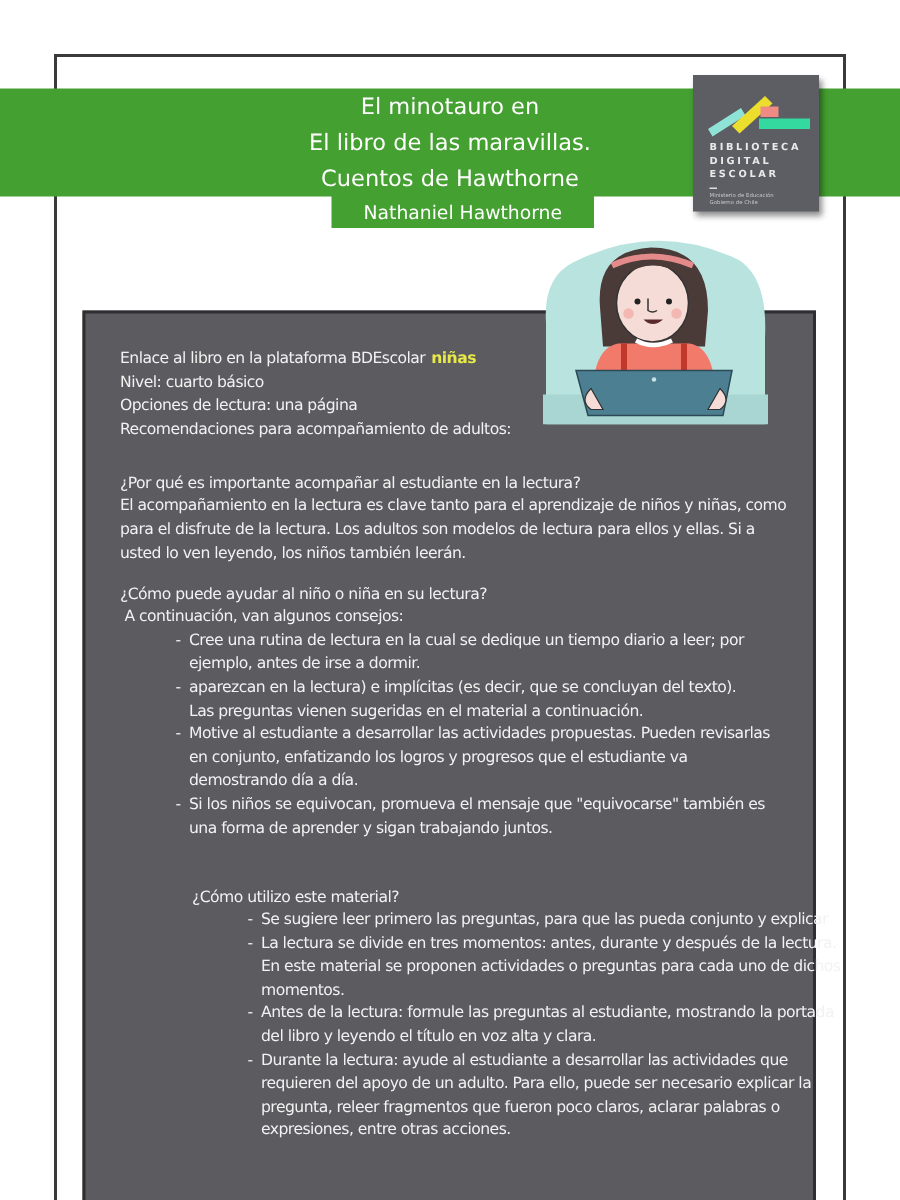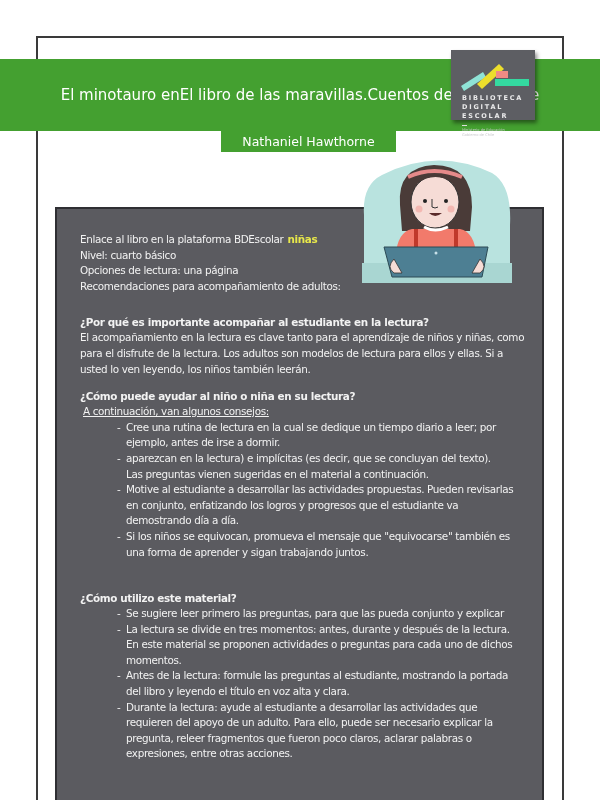--- a/index.html
+++ b/index.html
@@ -10,32 +10,32 @@
       position: absolute; left: 36px; top: 36px; width: 528px; height: 800px;
       border-left: 2px solid #3a3a3a; border-right: 2px solid #3a3a3a; border-top: 2px solid #3a3a3a;
     }
 
     .title-band {
       position: absolute; left: 0; top: 59px; width: 600px; height: 72px;
       background: #44a030;
     }
     .title-lines {
       position: absolute; left: 0; top: 59px; width: 600px; height: 72px;
-      display: flex; flex-direction: row; align-items: center; justify-content: center;
+      display: flex; flex-direction: column; align-items: center; justify-content: center;
       color: #ffffff; font-family: "DejaVu Sans", sans-serif; font-size: 15px; line-height: 24px;
     }
     .title-lines span { display: block; }
     .author-box {
       position: absolute; left: 221px; top: 130px; width: 175px; height: 22px;
       background: #44a030; color: #ffffff; font-size: 12.5px;
       display: flex; align-items: center; justify-content: center;
     }
 
     .logo {
-      position: absolute; left: 451px; top: 50px; width: 84px; height: 70px;
+      position: absolute; left: 462px; top: 50px; width: 84px; height: 91px;
       background: #5d5e63; box-shadow: 2px 3px 4px rgba(0,0,0,0.45);
     }
     .logo-text {
       position: absolute; left: 11px; top: 44px; color: #e9e9ea;
       font-size: 6.5px; letter-spacing: 1.8px; line-height: 9px; font-weight: bold;
     }
     .logo-dash { position: absolute; left: 11px; top: 82px; width: 5px; height: 1px; background: #ddd; }
     .logo-sub {
       position: absolute; left: 11px; top: 73px; color: #c9c9cc; font-size: 3.6px; line-height: 5px;
     }
@@ -49,23 +49,23 @@
       background: #5b5b60; border: 2px solid #2f2f33;
     }
     .panel-content {
       position: absolute; left: 80px; top: 232px; width: 445px;
       color: #f2f2f2; font-family: "DejaVu Sans", sans-serif; font-size: 10.4px;
       letter-spacing: -0.35px;
     }
     .line { line-height: 15.6px; white-space: nowrap; }
     .aqui { color: #e8e84a; font-weight: bold; margin-left: 4px; }
     .section { margin-top: 16px; }
-    .heading { font-weight: bold; line-height: 16px; }
+    .heading { font-weight: normal; line-height: 16px; }
     .para { line-height: 15.6px; }
-    .intro { padding-left: 3px; line-height: 15.6px; text-decoration: underline; }
+    .intro { padding-left: 3px; line-height: 15.6px; }
     ul.tips { list-style: none; padding-left: 37px; }
     ul.tips li { position: relative; padding-left: 9px; line-height: 15.6px; }
     ul.tips li::before { content: "-"; position: absolute; left: 0; top: 0; }
     .section-gap { margin-top: 27px; }
   </style>
 </head>
 <body>
 
 <div class="page-frame"></div>
 
@@ -156,21 +156,21 @@
         <div class="line">en conjunto, enfatizando los logros y progresos que el estudiante va</div>
         <div class="line">demostrando día a día.</div>
       </li>
       <li>
         <div class="line">Si los niños se equivocan, promueva el mensaje que "equivocarse" también es</div>
         <div class="line">una forma de aprender y sigan trabajando juntos.</div>
       </li>
     </ul>
   </div>
 
-  <div class="section section-gap" style="margin-top:30px;">
+  <div class="section section-gap" style="margin-top:30px;margin-left:48px;">
     <div class="heading">¿Cómo utilizo este material?</div>
     <ul class="tips">
       <li>
         <div class="line">Se sugiere leer primero las preguntas, para que las pueda conjunto y explicar</div>
       </li>
       <li>
         <div class="line">La lectura se divide en tres momentos: antes, durante y después de la lectura.</div>
         <div class="line">En este material se proponen actividades o preguntas para cada uno de dichos</div>
         <div class="line">momentos.</div>
       </li>

